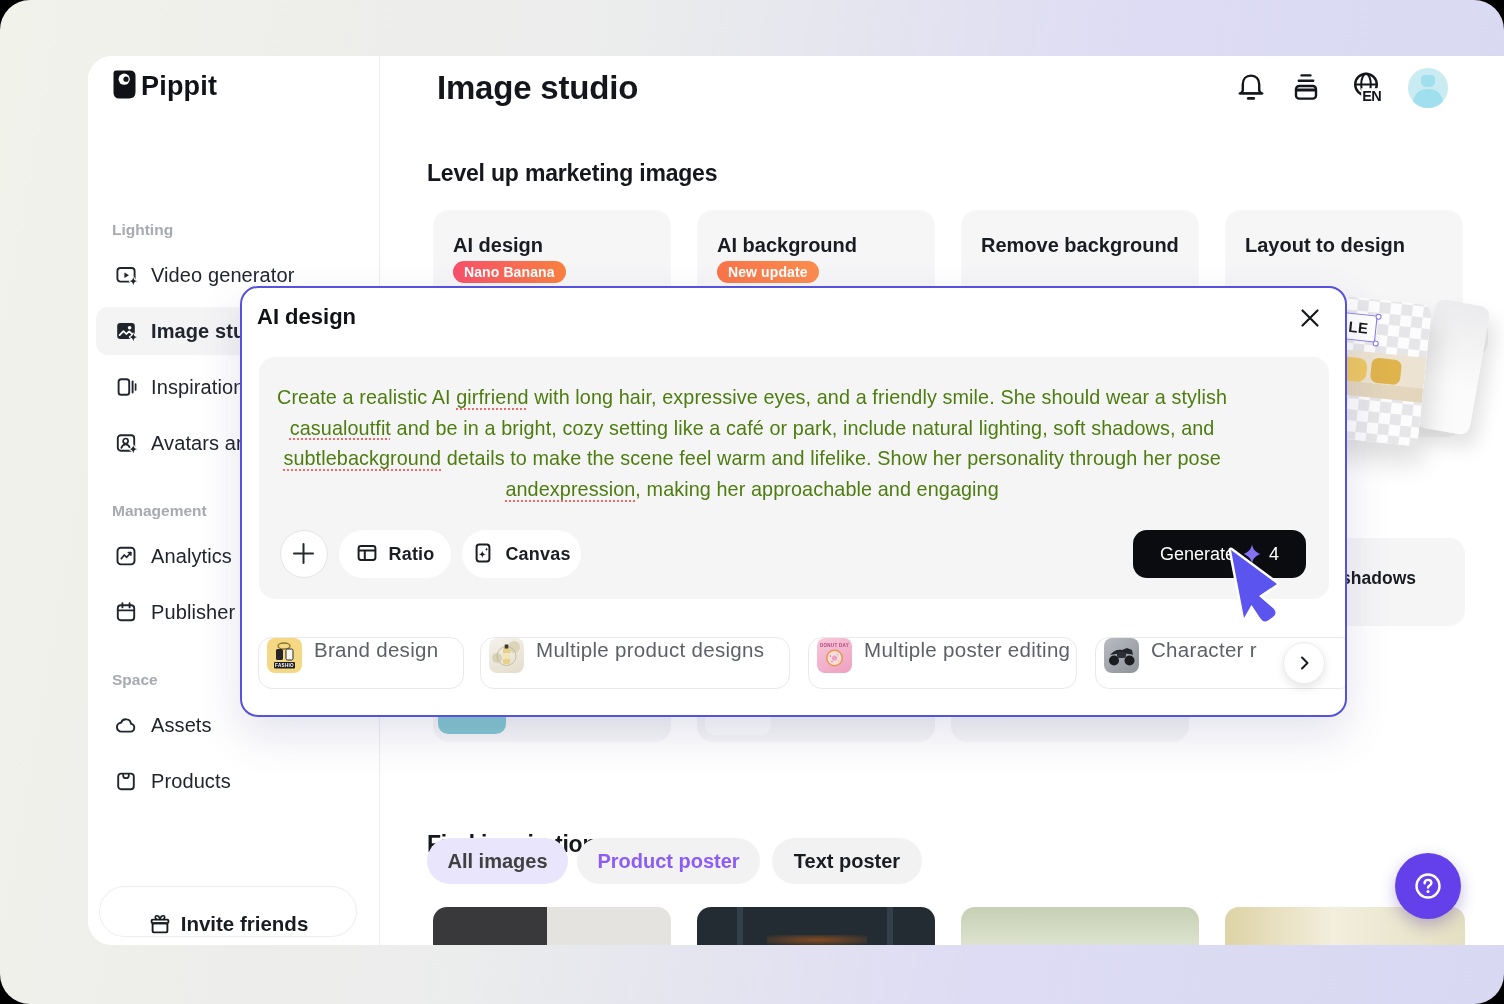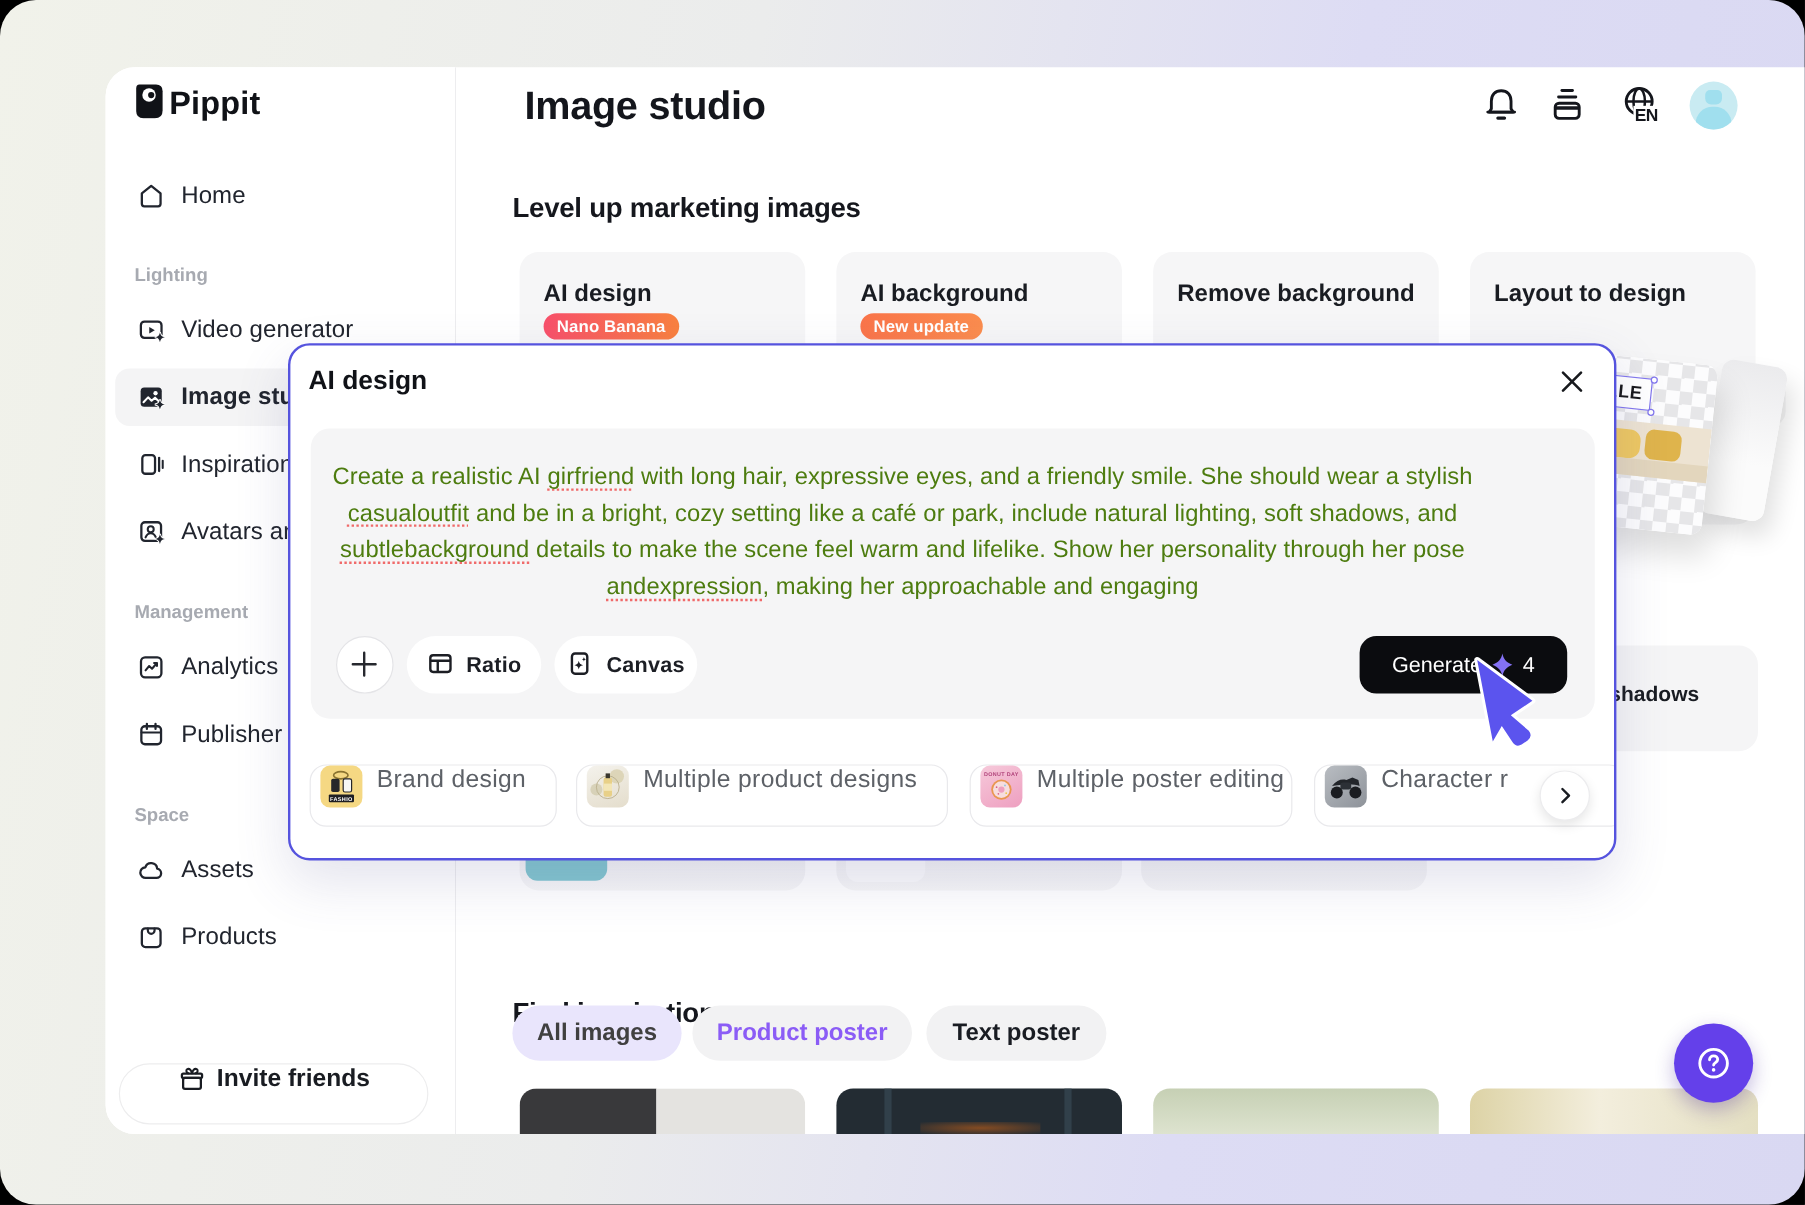--- a/index.html
+++ b/index.html
@@ -63,25 +63,20 @@
   <div class="sidebar"></div>
   <div class="abs" style="left:113px;top:70px;">
       <svg width="23" height="29" viewBox="0 0 23 29">
     <path d="M3.2 0.5 L17 0.5 Q22.5 0.5 22.5 6 L22.5 22 Q22.5 28.5 16 28.5 L6.5 28.5 Q0.5 28.5 0.5 22.5 L0.5 3.8 Q0.5 0.5 3.2 0.5 Z" fill="#101217"></path>
     <circle cx="11.2" cy="9.2" r="5.6" fill="#fff"></circle>
         <circle cx="13" cy="9.2" r="2.6" fill="#101217"></circle>
   </svg>
     </div>
   <div class="abs" style="left:141px;top:71px;font-size:27px;font-weight:700;color:#101217;letter-spacing:.2px;">Pippit</div>
 
-  <div class="navrow" style="top:139px;left:96px;"><span class="ibox">
-        <svg width="24" height="24" viewBox="0 0 24 24" fill="none" stroke="#21252e" stroke-width="1.9" stroke-linecap="round" stroke-linejoin="round">
-          <path d="M4.2 10.2 L12 3.9 L19.8 10.2 V18.8 a2.1 2.1 0 0 1 -2.1 2.1 H6.3 a2.1 2.1 0 0 1 -2.1 -2.1 Z"></path>
-        </svg>
-      </span>Home</div>
   <div class="navlabel" style="top:221px;">Lighting</div>
   <div class="navrow" style="top:251px;left:96px;"><span class="ibox">
         <svg width="24" height="24" viewBox="0 0 24 24">
           <rect x="3.4" y="5" width="17.2" height="13.6" rx="3" fill="none" stroke="#21252e" stroke-width="1.9"></rect>
           <path d="M10.4 9.4 L15 12.2 L10.4 15 Z" fill="#21252e"></path>
           <path d="M19.3 13.9c.6 2.8 1.4 3.6 4.2 4.2-2.8.6-3.6 1.4-4.2 4.2-.6-2.8-1.4-3.6-4.2-4.2 2.8-.6 3.6-1.4 4.2-4.2z" fill="#21252e" stroke="#fff" stroke-width="1.6" paint-order="stroke"></path>
         </svg>
       </span>Video generator</div>
   <div class="navrow sel" style="top:307px;left:96px;"><span class="ibox">
         <svg width="24" height="24" viewBox="0 0 24 24">
@@ -126,21 +121,21 @@
         <svg width="24" height="24" viewBox="0 0 24 24" fill="none" stroke="#21252e" stroke-linecap="round" stroke-linejoin="round">
           <path d="M7.6 18.6 h8.8 a3.9 3.9 0 0 0 .6 -7.75 a5.1 5.1 0 0 0 -9.9 -1.1 a4.3 4.3 0 0 0 .5 8.85 z" stroke-width="1.9"></path>
         </svg>
       </span>Assets</div>
   <div class="navrow" style="top:757px;left:96px;"><span class="ibox">
         <svg width="24" height="24" viewBox="0 0 24 24" fill="none" stroke="#21252e" stroke-linecap="round" stroke-linejoin="round">
           <rect x="4.2" y="4.6" width="15.6" height="15.6" rx="3" stroke-width="1.9"></rect>
           <path d="M9.2 4.8 v1.6 a2.8 2.8 0 0 0 5.6 0 V4.8" stroke-width="1.8"></path>
         </svg>
       </span>Products</div>
-  <div class="abs" style="left:99px;top:886px;width:258px;height:51px;border:1px solid #ededee;border-radius:26px;display:flex;align-items:flex-start;justify-content:center;gap:9px;font-size:20.5px;font-weight:bold;color:#191c22;">
+  <div class="abs" style="left:99px;top:886px;width:258px;height:51px;border:1px solid #ededee;border-radius:26px;display:flex;align-items:flex-end;justify-content:center;gap:9px;font-size:20.5px;font-weight:bold;color:#191c22;">
     <span class="ibox">
         <svg width="24" height="24" viewBox="0 0 24 24" fill="none" stroke="#191c22" stroke-linecap="round" stroke-linejoin="round">
           <rect x="4.6" y="11.2" width="14.8" height="9.2" rx="1.6" stroke-width="1.9"></rect>
           <rect x="3.6" y="7.6" width="16.8" height="3.6" rx="1.2" stroke-width="1.9"></rect>
           <path d="M12 7.4 c-.6 -2.6 -2 -4 -3.6 -3.6 c-1.5.4 -1.6 2.6.4 3.6 M12 7.4 c.6 -2.6 2 -4 3.6 -3.6 c1.5.4 1.6 2.6 -.4 3.6" stroke-width="1.7"></path>
         </svg>
       </span>Invite friends</div>
 
   <div class="h1">Image studio</div>
   <div class="abs" style="left:1235px;top:72px;">

